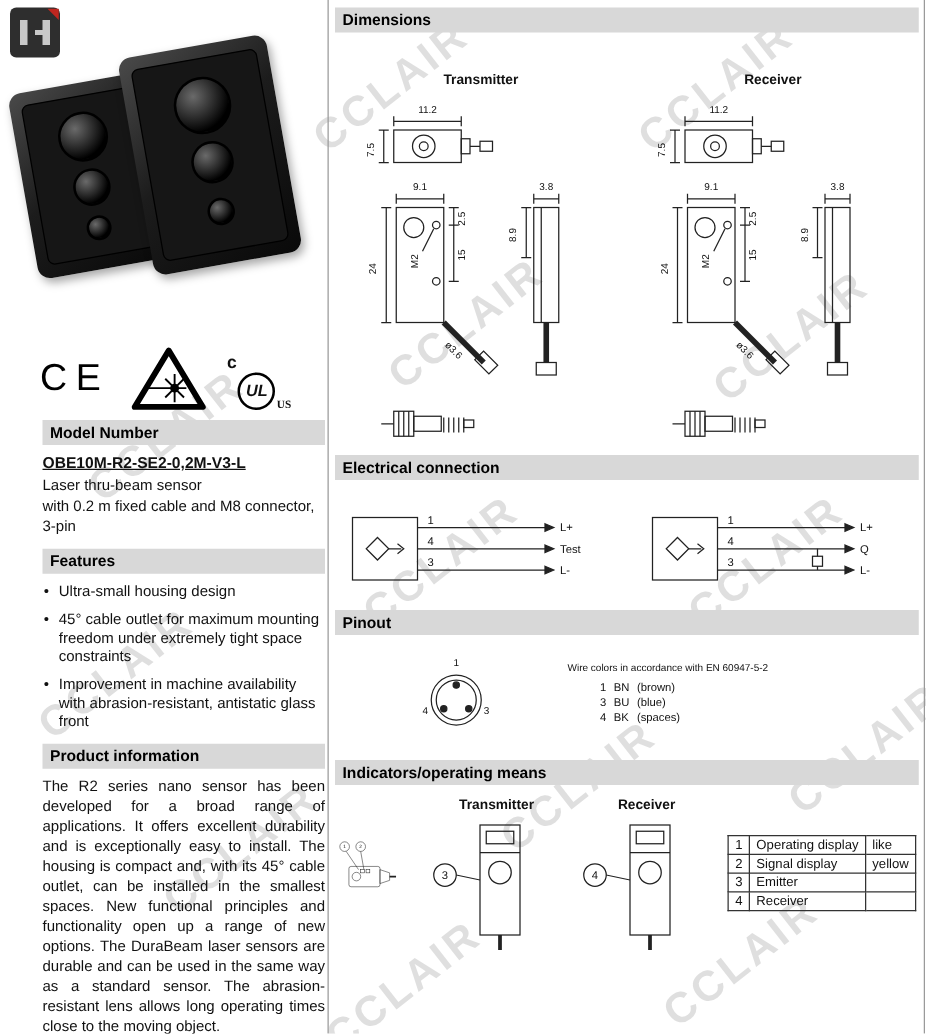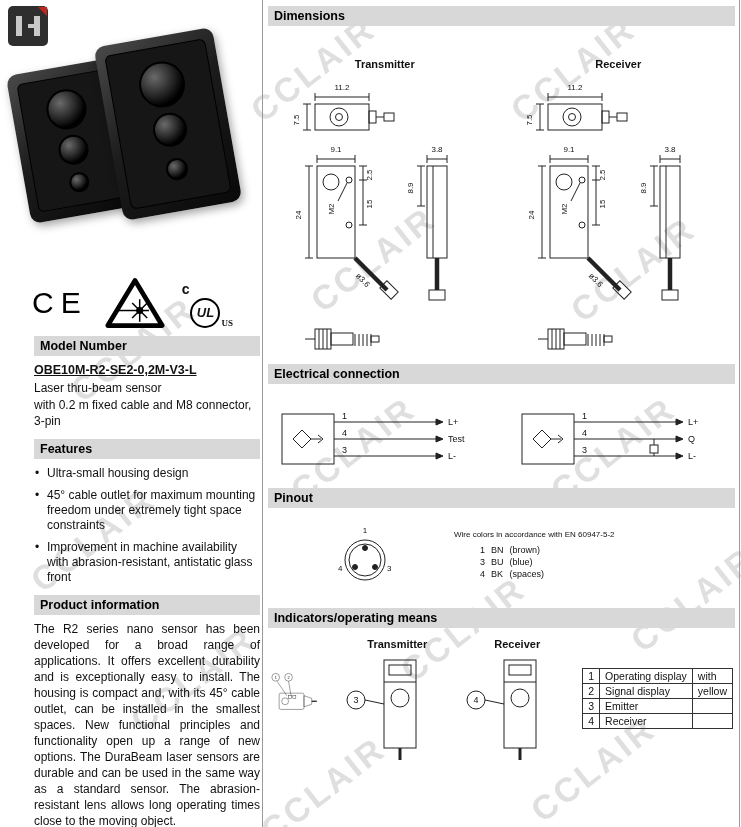--- a/index.html
+++ b/index.html
@@ -427,21 +427,21 @@
             <path d="M23 48 L42 52"></path>
           </g>
           <text x="14" y="51" font-size="9" text-anchor="middle">4</text>
         </svg>
       </div>
       <table class="ind-table">
         <tbody>
             <tr>
           <td class="num">1</td>
           <td>Operating display</td>
-          <td class="val">with</td>
+          <td class="val">like</td>
         </tr>
         <tr>
           <td class="num">2</td>
           <td>Signal display</td>
           <td class="val">yellow</td>
         </tr>
         <tr>
           <td class="num">3</td>
           <td>Emitter</td>
           <td class="val"></td>

